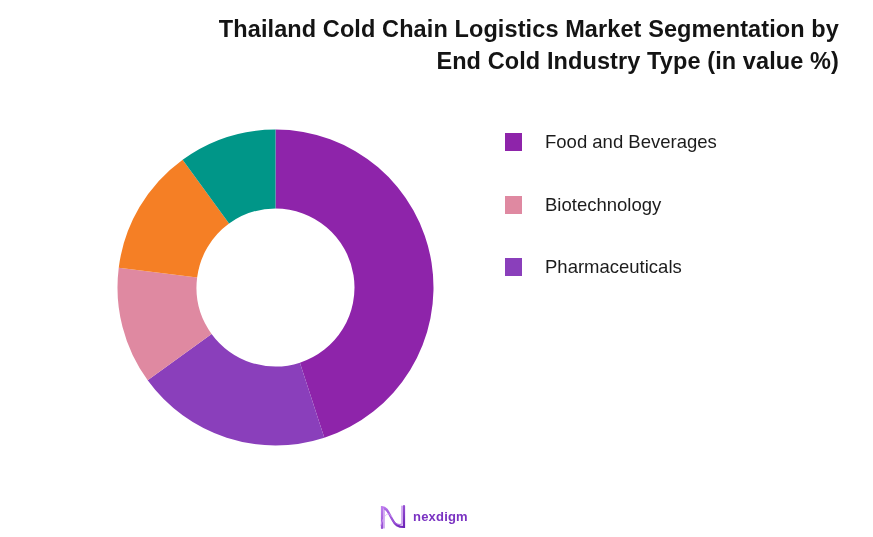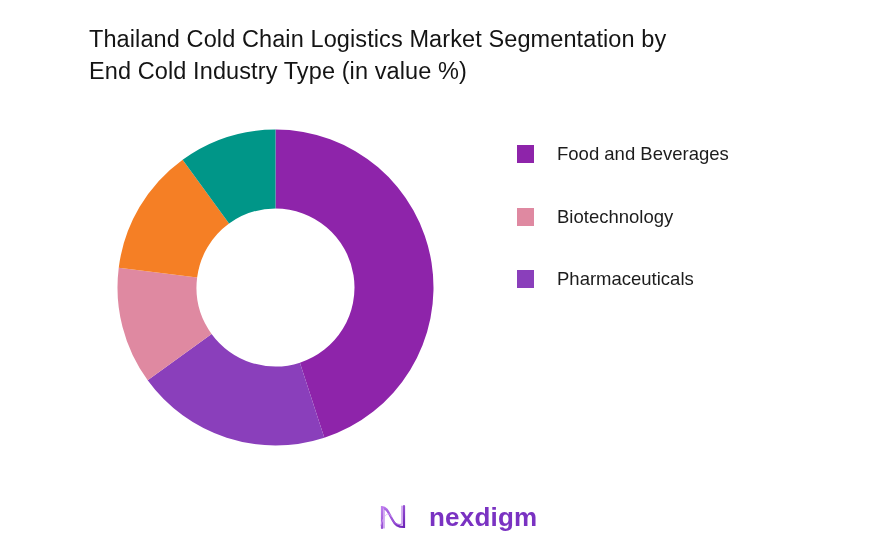--- a/index.html
+++ b/index.html
@@ -15,40 +15,41 @@
       font-family: "Liberation Sans", "DejaVu Sans", sans-serif;
       color: #1a1a1a;
     }
     .chart-title {
       position: absolute;
       left: 77px;
       top: 11px;
       width: 760px;
       font-size: 23.5px;
       line-height: 32px;
-      font-weight: 400;
+      font-weight: 700;
       color: #141414;
-      margin: 12px;
+      margin: 2px;
       letter-spacing: 0.1px;
+      text-align: right;
     }
     .chart-title span { display: block; }
     .donut-wrap {
       position: absolute;
       left: 117px;
       top: 129px;
       width: 317px;
       height: 317px;
     }
     .donut-wrap svg { display: block; }
     .legend {
       position: absolute;
       left: 505px;
       top: 126px;
       width: 340px;
-      margin: 12px;
+      margin: 0;
       padding: 0;
       list-style: none;
     }
     .legend-item {
       position: relative;
       height: 62.5px;
       display: block;
     }
     .legend-swatch {
       position: absolute;
@@ -69,22 +70,22 @@
     .brand {
       position: absolute;
       left: 379px;
       top: 503px;
       height: 28px;
       display: flex;
       align-items: center;
     }
     .brand-icon { width: 28px; height: 26px; display: block; }
     .brand-name {
-      margin-left: 22px;
-      font-size: 26px;
+      margin-left: 6px;
+      font-size: 13px;
       font-weight: 700;
       color: #7a32c2;
       letter-spacing: 0.2px;
       line-height: 24px;
     }
   </style>
 </head>
 <body>
 
 <h1 class="chart-title">

